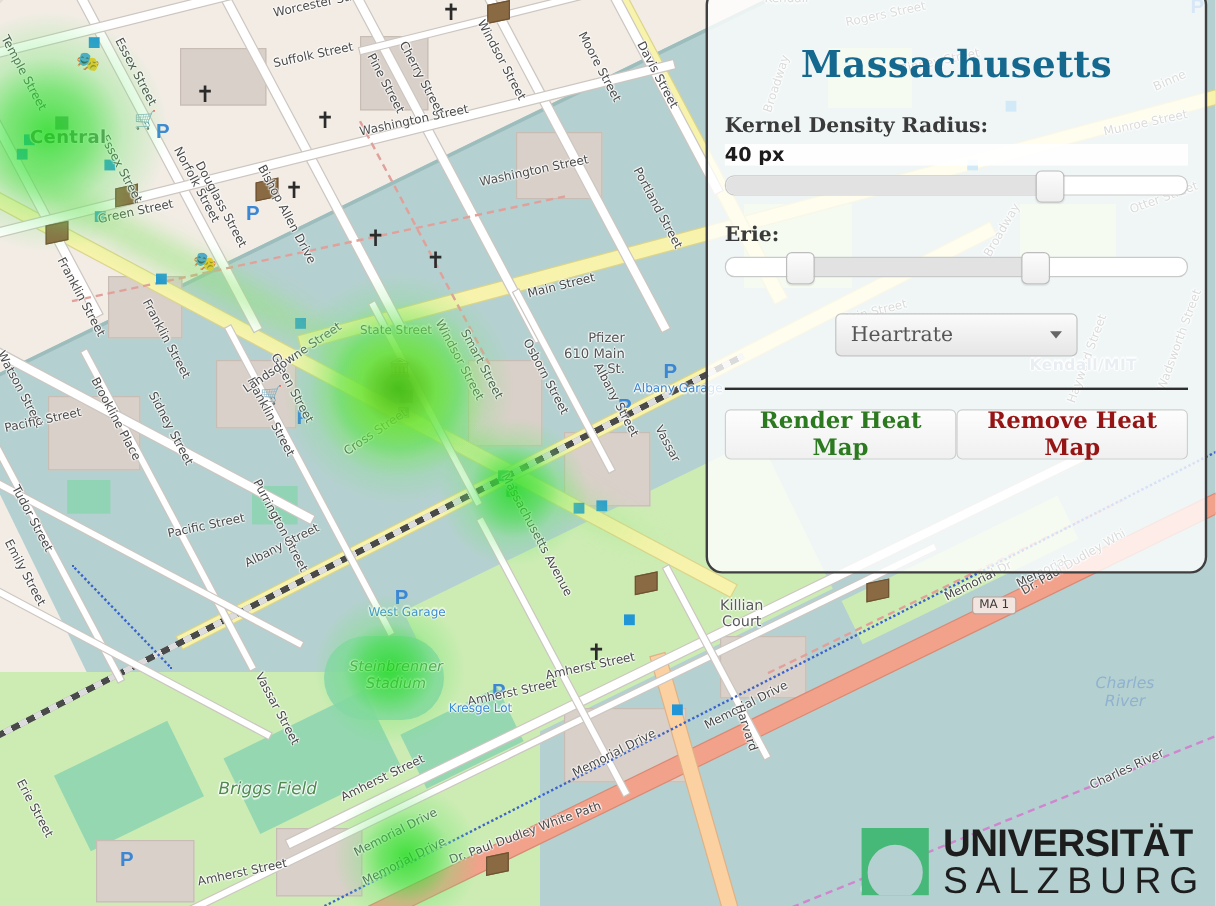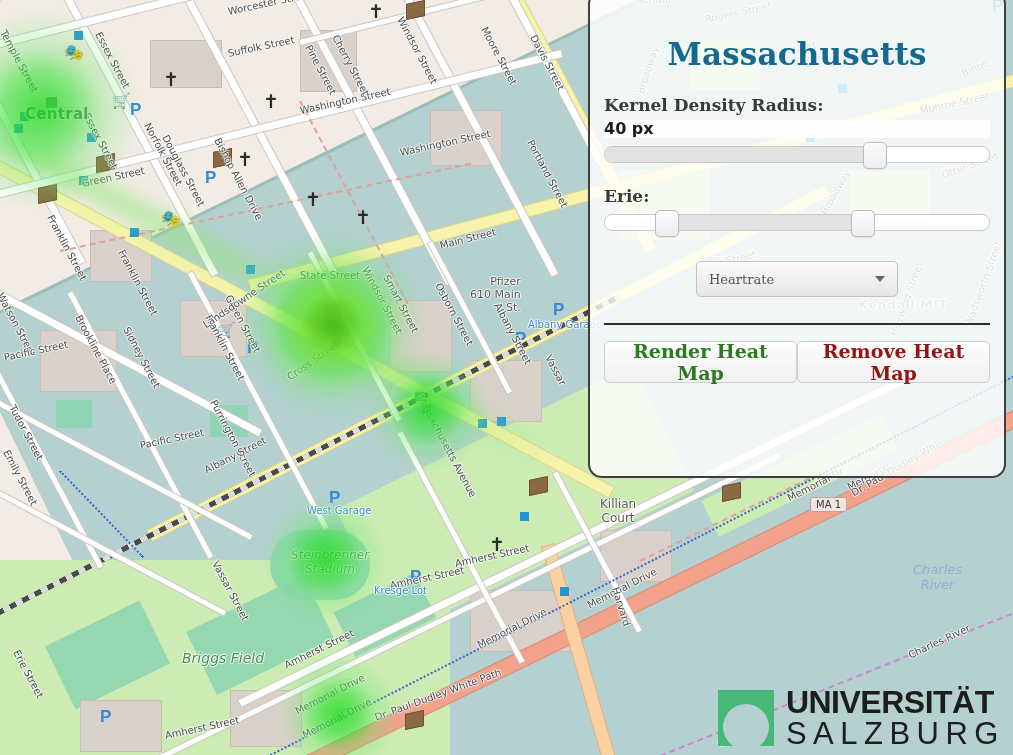--- a/index.html
+++ b/index.html
@@ -251,21 +251,21 @@
     align-items: center;
     width: 202px;
     height: 36px;
     padding: 0 12px;
     box-sizing: border-box;
     background: linear-gradient(#fbfbfb,#e6e6e6);
     border: 1px solid #c2c2c2;
     border-radius: 5px;
     color: #555;
     font-family: "DejaVu Serif", serif;
-    font-size: 13px;
+    font-size: 17px;
   }
   .select-box .sel-text { flex: 1; text-align: left; }
   .caret {
     width: 0; height: 0;
     border-left: 5px solid transparent;
     border-right: 5px solid transparent;
     border-top: 6px solid #666;
   }
 
   hr.panel-sep {

